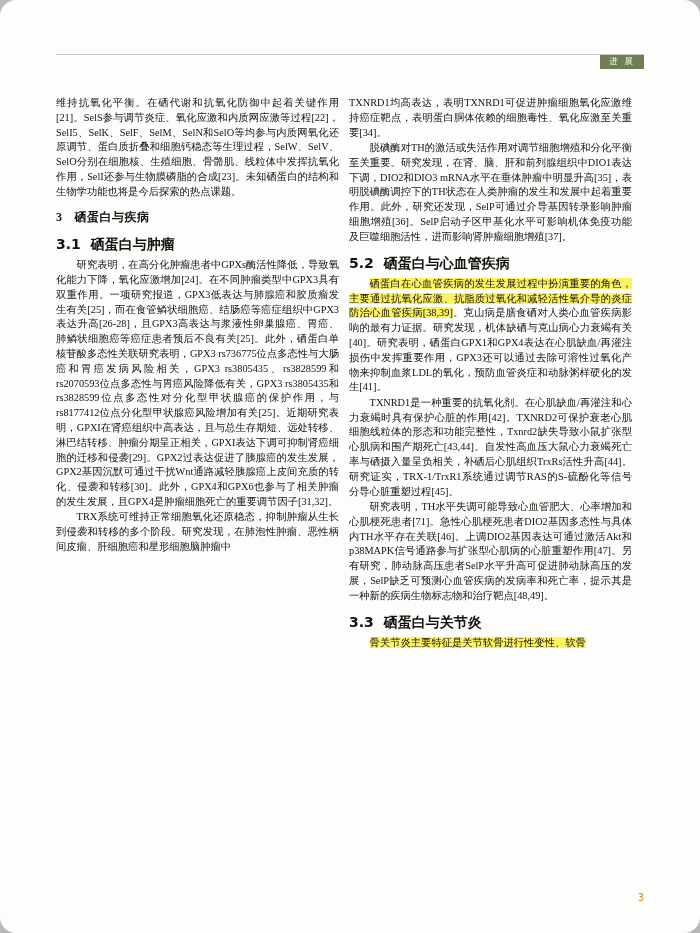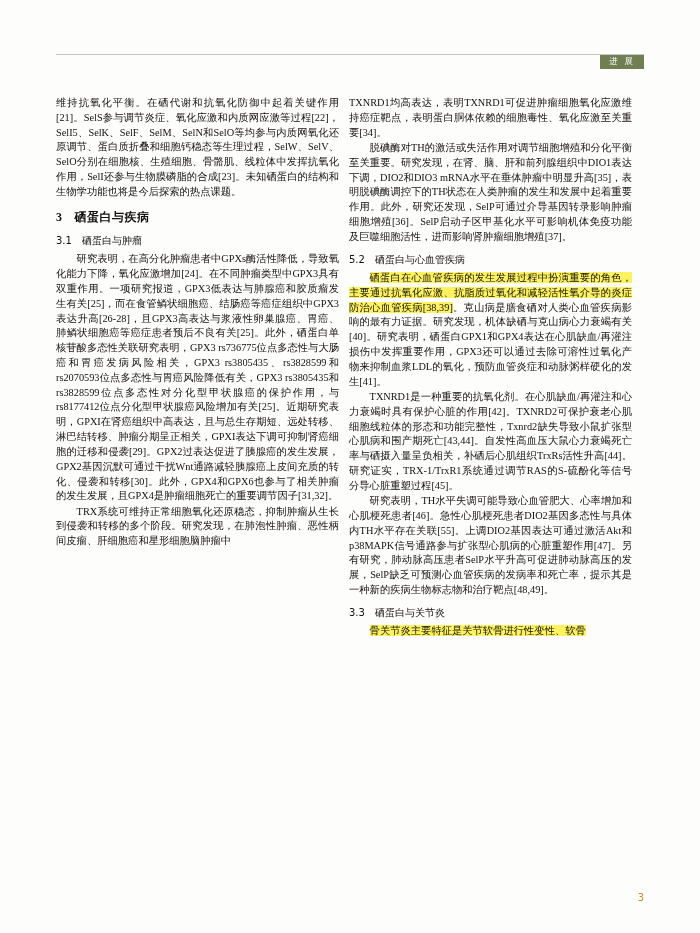--- a/index.html
+++ b/index.html
@@ -10,20 +10,21 @@
   body {
     font-family: "Liberation Serif", serif;
   }
   .page {
     position: relative;
     width: 700px;
     height: 933px;
     background: #fdfdfb;
     overflow: hidden;
     box-sizing: border-box;
+    border-radius: 16px;
   }
   
   .runhead {
     position: absolute;
     top: 55px;
     right: 56px;
     background: #6f7f52;
     color: #ffffff;
     font-family: "DejaVu Sans", sans-serif;
     font-size: 8.5px;
@@ -67,22 +68,22 @@
     font-family: Liberation Serif, serif;
     font-weight: bold;
     font-size: 12px;
     margin: 9px 0 5px 0;
     text-indent: 0;
     letter-spacing: 0.5px;
   }
   .sec-h1 .num { margin-right: 12px; }
   .sec-h2 {
     font-family: "DejaVu Sans", sans-serif;
-    font-weight: normal;
-    font-size: 10px;
+    font-weight: bold;
+    font-size: 14px;
     margin: 8px 0 4px 0;
     text-indent: 0;
   }
   .sec-h2 .num { margin-right: 10px; }
   .pagenum {
     position: absolute;
     right: 56px;
     bottom: 30px;
     font-family: "DejaVu Sans", sans-serif;
     font-size: 10px;
@@ -125,21 +126,21 @@
       <p>脱碘酶对TH的激活或失活作用对调节细胞增殖和分化平衡至关重要。研究发现，在肾、脑、肝和前列腺组织中DIO1表达下调，DIO2和DIO3 mRNA水平在垂体肿瘤中明显升高[35]，表明脱碘酶调控下的TH状态在人类肿瘤的发生和发展中起着重要作用。此外，研究还发现，SelP可通过介导基因转录影响肿瘤细胞增殖[36]。SelP启动子区甲基化水平可影响机体免疫功能及巨噬细胞活性，进而影响肾肿瘤细胞增殖[37]。</p>
 
       <div class="sec-h2">
         <span class="num">5.2</span><span>硒蛋白与心血管疾病</span>
       </div>
 
       <p><span class="hl">硒蛋白在心血管疾病的发生发展过程中扮演重要的角色，主要通过抗氧化应激、抗脂质过氧化和减轻活性氧介导的炎症防治心血管疾病[38,39]</span><span>。克山病是膳食硒对人类心血管疾病影响的最有力证据。研究发现，机体缺硒与克山病心力衰竭有关[40]。研究表明，硒蛋白GPX1和GPX4表达在心肌缺血/再灌注损伤中发挥重要作用，GPX3还可以通过去除可溶性过氧化产物来抑制血浆LDL的氧化，预防血管炎症和动脉粥样硬化的发生[41]。</span></p>
 
       <p>TXNRD1是一种重要的抗氧化剂。在心肌缺血/再灌注和心力衰竭时具有保护心脏的作用[42]。TXNRD2可保护衰老心肌细胞线粒体的形态和功能完整性，Txnrd2缺失导致小鼠扩张型心肌病和围产期死亡[43,44]。自发性高血压大鼠心力衰竭死亡率与硒摄入量呈负相关，补硒后心肌组织TrxRs活性升高[44]。研究证实，TRX-1/TrxR1系统通过调节RAS的S-硫酚化等信号分导心脏重塑过程[45]。</p>
 
-      <p>研究表明，TH水平失调可能导致心血管肥大、心率增加和心肌梗死患者[46]。急性心肌梗死患者DIO2基因多态性与具体内TH水平存在关联[55]。上调DIO2基因表达可通过激活Akt和p38MAPK信号通路参与扩张型心肌病的心脏重塑作用[47]。另有研究，肺动脉高压患者SelP水平升高可促进肺动脉高压的发展，SelP缺乏可预测心血管疾病的发病率和死亡率，提示其是一种新的疾病生物标志物和治疗靶点[48,49]。</p>
+      <p>研究表明，TH水平失调可能导致心血管肥大、心率增加和心肌梗死患者[71]。急性心肌梗死患者DIO2基因多态性与具体内TH水平存在关联[46]。上调DIO2基因表达可通过激活Akt和p38MAPK信号通路参与扩张型心肌病的心脏重塑作用[47]。另有研究，肺动脉高压患者SelP水平升高可促进肺动脉高压的发展，SelP缺乏可预测心血管疾病的发病率和死亡率，提示其是一种新的疾病生物标志物和治疗靶点[48,49]。</p>
 
       <div class="sec-h2">
         <span class="num">3.3</span><span>硒蛋白与关节炎</span>
       </div>
 
       <p><span class="hl">骨关节炎主要特征是关节软骨进行性变性、软骨</span></p>
 
     </div>
   </div>
 

